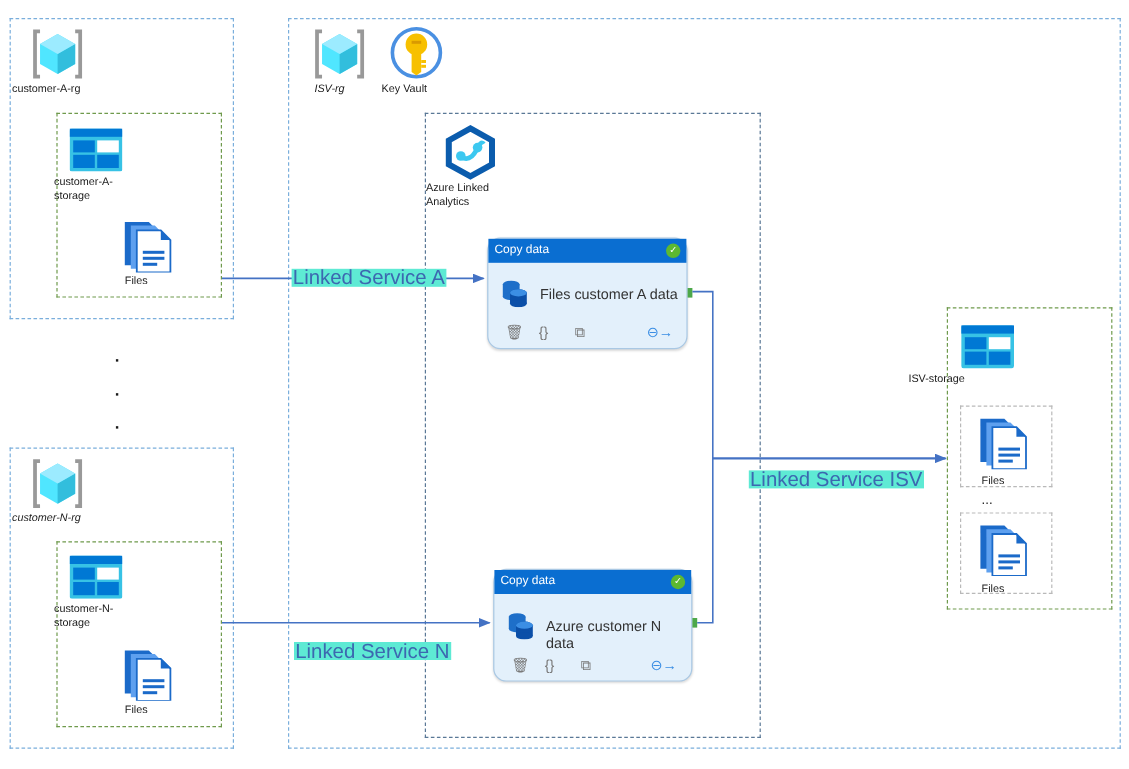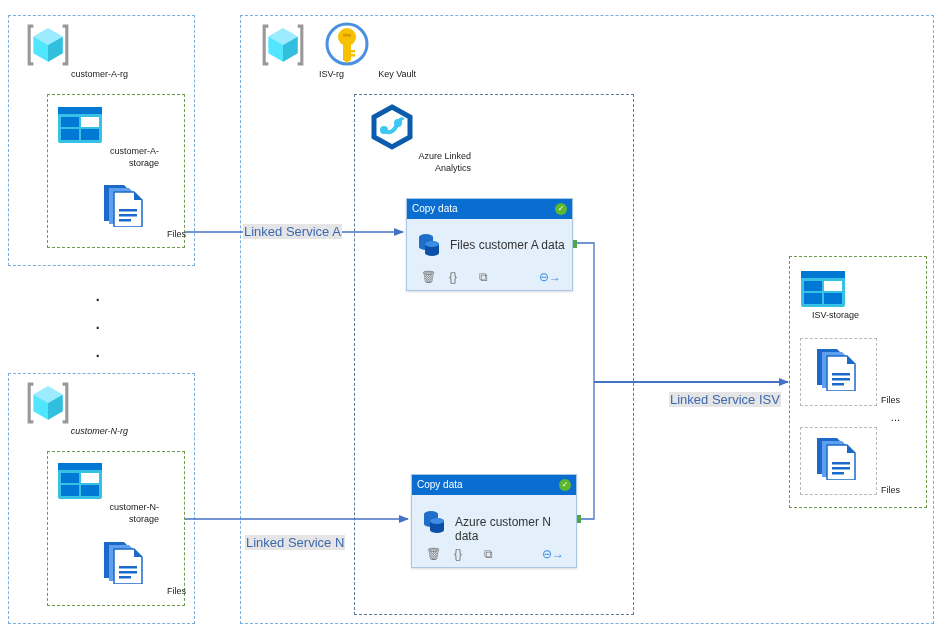--- a/index.html
+++ b/index.html
@@ -3,23 +3,23 @@
 <meta charset="utf-8">
 <style>
   html, body { margin:0; padding:0; background:#ffffff; }
   body { width:941px; height:641px; position:relative; overflow:hidden;
          font-family:"Liberation Sans", sans-serif; color:#1a1a1a; }
   .abs { position:absolute; }
   .box-blue { border:1px dashed #7aaedc; box-sizing:border-box; }
   .box-green { border:1px dashed #6f9a4c; box-sizing:border-box; }
   .box-dark { border:1px dashed #5a7896; box-sizing:border-box; }
   .box-grey { border:1px dashed #b9b9b9; box-sizing:border-box; }
-  .lbl { font-size:9px; text-align:right; line-height:12px;margin-left:42px; }
-  .link-lbl { font-size:13px; color:#3c68b0; background:#e5e5e5; padding:0 1px; line-height:15px; }
-  .card { border:1px solid #a9c8e4; background:#e3f0fb; box-sizing:border-box; border-radius:0; box-shadow:0 1px 2px rgba(0,0,0,0.15); }
+  .lbl { font-size:9px; text-align:left; line-height:12px; }
+  .link-lbl { font-size:17px; color:#3c68b0; background:#5eead4; padding:0 1px; line-height:15px; }
+  .card { border:1px solid #a9c8e4; background:#e3f0fb; box-sizing:border-box; border-radius:11px; box-shadow:0 1px 2px rgba(0,0,0,0.15); }
   .card-head { background:#0a6ed1; color:#fff; font-size:10px; height:20px; line-height:20px; padding-left:5px; position:relative; }
   .card-check { position:absolute; right:5px; top:4px; width:12px; height:12px; border-radius:50%; background:#5db830; color:#fff; font-size:8px; line-height:12px; text-align:center; }
   .card-title { font-size:12px; color:#333; position:absolute; }
   .card-tool { position:absolute; font-size:12px; color:#7a7a7a; }
   .handle { position:absolute; width:4px; height:8px; background:#4da84a; }
   svg { overflow:visible; }
 </style>
 </head>
 <body>
 
@@ -100,21 +100,21 @@
 </div>
 <svg class="abs" style="left:102px;top:540px" width="44" height="44">
     <use href="#files-sym"></use>
   </svg>
 <div class="abs lbl" style="left:104px;top:585px;width:40px;">Files</div>
 
 <div class="abs box-blue" style="left:240px;top:15px;width:694px;height:609px;"></div>
 <svg class="abs" style="left:260px;top:22px" width="46" height="46">
     <use href="#rg-sym"></use>
   </svg>
-<div class="abs lbl" style="left:262px;top:68px;width:40px;">ISV-rg</div>
+<div class="abs lbl" style="left:262px;top:68px;width:40px;font-style:italic;">ISV-rg</div>
 
 <svg class="abs" style="left:325px;top:22px" width="44" height="44" viewBox="0 0 44 44">
   <circle cx="22" cy="22" r="20" fill="#fff" stroke="#4a90e2" stroke-width="3"></circle>
   <circle cx="22" cy="15" r="9" fill="#f7c000"></circle>
   <rect x="18" y="12" width="8" height="2.5" fill="#d99a00"></rect>
   <path d="M18 20 H26 V38 L22 41 L18 38 Z" fill="#f7c000"></path>
   <rect x="26" y="28" width="4" height="2.5" fill="#f7c000"></rect>
   <rect x="26" y="32" width="4" height="2.5" fill="#f7c000"></rect>
 </svg>
 <div class="abs lbl" style="left:318px;top:68px;width:56px;">Key Vault</div>
@@ -188,13 +188,13 @@
   </defs>
   <line x1="185" y1="232" x2="403" y2="232" stroke="#4472c4" stroke-width="1.3" marker-end="url(#arr)"></line>
   <line x1="185" y1="519" x2="408" y2="519" stroke="#4472c4" stroke-width="1.3" marker-end="url(#arr)"></line>
   <polyline points="577,243 594,243 594,380" fill="none" stroke="#4472c4" stroke-width="1.3"></polyline>
   <polyline points="581,519 594,519 594,380" fill="none" stroke="#4472c4" stroke-width="1.3"></polyline>
   <line x1="594" y1="382" x2="788" y2="382" stroke="#4472c4" stroke-width="1.8" marker-end="url(#arr)"></line>
 </svg>
 
 <div class="abs link-lbl" style="left:243px;top:224px;">Linked Service A</div>
 <div class="abs link-lbl" style="left:245px;top:511px;margin-top:24px;">Linked Service N</div>
-<div class="abs link-lbl" style="left:669px;top:392px;">Linked Service ISV</div>
+<div class="abs link-lbl" style="left:624px;top:392px;">Linked Service ISV</div>
 
 </body></html>

